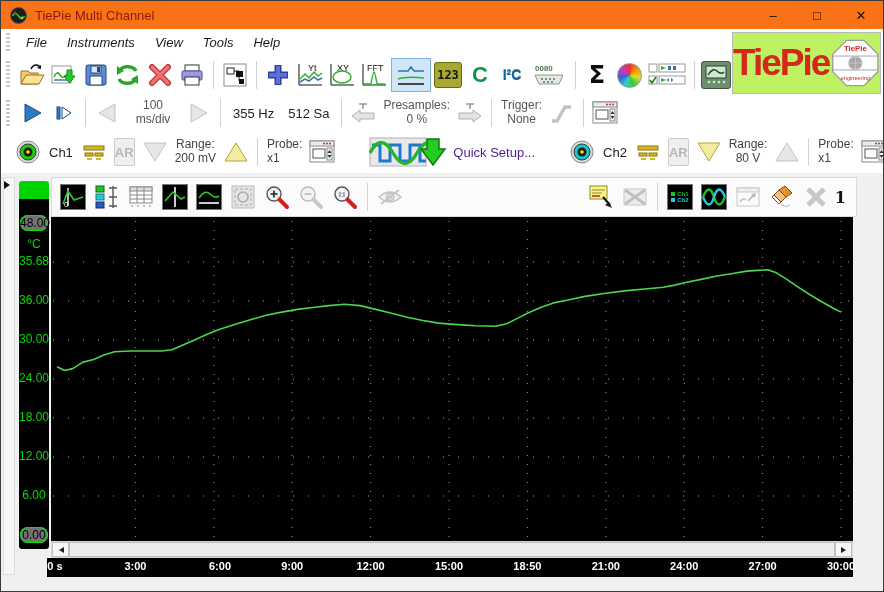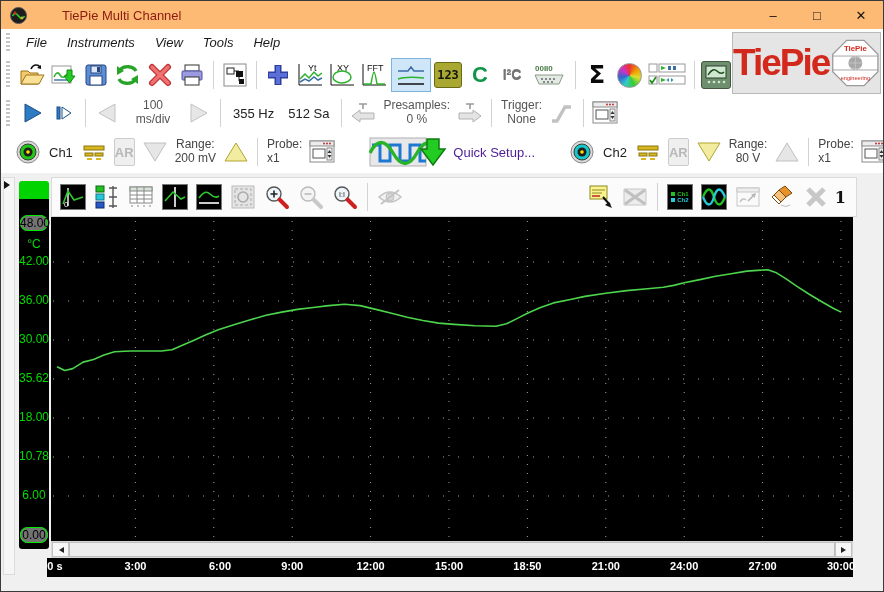--- a/index.html
+++ b/index.html
@@ -1,19 +1,19 @@
 <!DOCTYPE html>
 <html><head>
 <meta charset="utf-8">
 <style>
   html,body{margin:0;padding:0;background:#ddd;}
   .window{position:relative;width:884px;height:592px;box-sizing:border-box;border:1px solid #3a3a3a;
     background:#fff;font-family:"Liberation Sans",sans-serif;overflow:hidden;-webkit-user-select:none;user-select:none;}
   
-  .titlebar{position:absolute;left:0;top:0;width:100%;height:28px;background:#fdba74;display:flex;align-items:center;gap:27px;}
+  .titlebar{position:absolute;left:0;top:0;width:100%;height:28px;background:#f97316;display:flex;align-items:center;}
   .app-icon{margin-left:9px;width:17px;height:17px;}
   .title-text{margin-left:8px;font-size:13px;color:#8b1a10;}
   .win-controls{margin-left:auto;display:flex;height:100%;}
   .win-btn{width:44px;height:100%;display:flex;align-items:center;justify-content:center;font-size:13px;color:#111;}
   
   .menubar{position:absolute;left:0;top:28px;width:730px;height:26px;display:flex;align-items:center;border-bottom:1px solid #ececec;}
   .grip{width:4px;height:70%;margin:0 6px 0 5px;background:repeating-linear-gradient(to bottom,#c4c4c4 0 2px,transparent 2px 4px);}
   .menu-item{padding:4px 10px;font-size:13px;color:#1a1a1a;font-style:italic;}
   
   .toolbar{position:absolute;display:flex;align-items:center;background:#fff;}
@@ -22,21 +22,21 @@
   .t3{left:0;top:130px;width:884px;height:42px;border-bottom:1px solid #e2e2e2;}
   .sep{width:1px;height:28px;background:#d2d2d2;margin:0 5px;flex:none;}
   .tbtn{height:32px;min-width:30px;display:flex;align-items:center;justify-content:center;flex:none;margin:0 1px;}
   .lbl2{font-size:12px;color:#555;line-height:1.15;text-align:center;white-space:nowrap;margin:0 4px;}
   .lbl2 b{font-weight:normal;display:block;}
   .ratelbl{font-size:13px;color:#222;margin:0 7px;white-space:nowrap;}
   .ar-btn{width:30px;height:26px;border:1px solid #cccccc;border-radius:2px;background:#efefef;color:#b8b8b8;
     font-size:13px;font-weight:bold;display:flex;align-items:center;justify-content:center;margin:0 4px;}
   .chname{font-size:13px;color:#222;margin:0 5px;}
   
-  .logo-panel{position:absolute;left:731px;top:31px;width:147px;height:60px;border:1px solid #b9b9b9;background:#e5e5e5;
+  .logo-panel{position:absolute;left:731px;top:31px;width:147px;height:60px;border:1px solid #b9b9b9;background:#bef264;
     display:flex;align-items:center;justify-content:center;gap:2px;}
   .brand{font-size:37px;font-weight:bold;letter-spacing:-2px;color:#d3281c;}
   
   .graph-area{position:absolute;left:0;top:172px;width:884px;height:420px;background:#f0f0f0;}
   .collapse-strip{position:absolute;left:2px;top:4px;width:10px;height:396px;background:#f6f6f6;border:1px solid #dcdcdc;}
   .collapse-arrow{width:0;height:0;margin:3px auto;border:4px solid transparent;border-left:6px solid #111;}
   .graph-toolbar{position:absolute;left:50px;top:4px;width:806px;height:40px;background:#fbfbfb;border:1px solid #dadada;
     box-sizing:border-box;display:flex;align-items:center;padding:0 4px;}
   .gbtn{width:30px;height:30px;display:flex;align-items:center;justify-content:center;flex:none;margin:0 2px;}
   .blk{width:26px;height:26px;background:#000;border:1px solid #777;box-sizing:border-box;display:flex;align-items:center;justify-content:center;}
@@ -186,21 +186,21 @@
         <path d="M3,22 h26" stroke="#111" stroke-width="1.5"></path>
       </svg>
     </div>
     <div class="tbtn">
       <div style="width:26px;height:24px;background:#a8a832;border:1px solid #6a6a14;border-radius:3px;display:flex;align-items:center;justify-content:center;font-family:'DejaVu Sans Mono',monospace;font-weight:bold;font-size:12px;color:#14140a;">123</div>
     </div>
     <div class="tbtn">
       <span style="font-size:22px;font-weight:bold;color:#0f9648;line-height:1;">C</span>
     </div>
     <div class="tbtn">
-      <span style="font-size:14px;font-weight:bold;color:#737373;text-shadow:0 1px 0 #fff,0 -1px 0 #777;">I²C</span>
+      <span style="font-size:14px;font-weight:bold;color:#0369a1;text-shadow:0 1px 0 #fff,0 -1px 0 #777;">I²C</span>
     </div>
     <div class="tbtn" style="width:40px;">
       <svg width="36" height="26" viewBox="0 0 36 26">
         <text x="4" y="9" font-size="8" fill="#4a7a4a" font-weight="bold">00II0</text>
         <polygon points="4,13 32,13 28,22 8,22" fill="#e2eae2" stroke="#8a9a8a"></polygon>
         <circle cx="11" cy="17" r="1" fill="#667"></circle>
           <circle cx="15" cy="17" r="1" fill="#667"></circle>
           <circle cx="19" cy="17" r="1" fill="#667"></circle>
           <circle cx="23" cy="17" r="1" fill="#667"></circle>
           <circle cx="13" cy="20" r="1" fill="#667"></circle>
@@ -595,26 +595,26 @@
         <span class="gnum">1</span>
       </div>
     </div>
 
     <div class="axis-header"></div>
     <div class="axis-col">
       <div class="ybox" style="top:16px;">48.00</div>
       <div class="yunit" style="top:38px;">°C</div>
       <div class="ybox" style="top:328px;">0.00</div>
       <div>
-          <div class="ylab" style="top: 55px;">42.00</div>
+          <div class="ylab" style="top: 55px;">35.68</div>
           <div class="ylab" style="top: 94px;">36.00</div>
           <div class="ylab" style="top: 133px;">30.00</div>
-          <div class="ylab" style="top: 172px;">35.62</div>
+          <div class="ylab" style="top: 172px;">24.00</div>
           <div class="ylab" style="top: 211px;">18.00</div>
-          <div class="ylab" style="top: 250px;">10.78</div>
+          <div class="ylab" style="top: 250px;">12.00</div>
           <div class="ylab" style="top: 289px;">6.00</div>
         </div>
     </div>
 
     <div class="plot">
       <svg id="plot-svg" width="802" height="324" viewBox="0 0 802 324">
           <line x1="84.4" y1="4" x2="84.4" y2="320" stroke="#a0a0a0" stroke-width="1" stroke-dasharray="1 8"></line>
           <line x1="162.8" y1="4" x2="162.8" y2="320" stroke="#a0a0a0" stroke-width="1" stroke-dasharray="1 8"></line>
           <line x1="241.2" y1="4" x2="241.2" y2="320" stroke="#a0a0a0" stroke-width="1" stroke-dasharray="1 8"></line>
           <line x1="319.6" y1="4" x2="319.6" y2="320" stroke="#a0a0a0" stroke-width="1" stroke-dasharray="1 8"></line>

